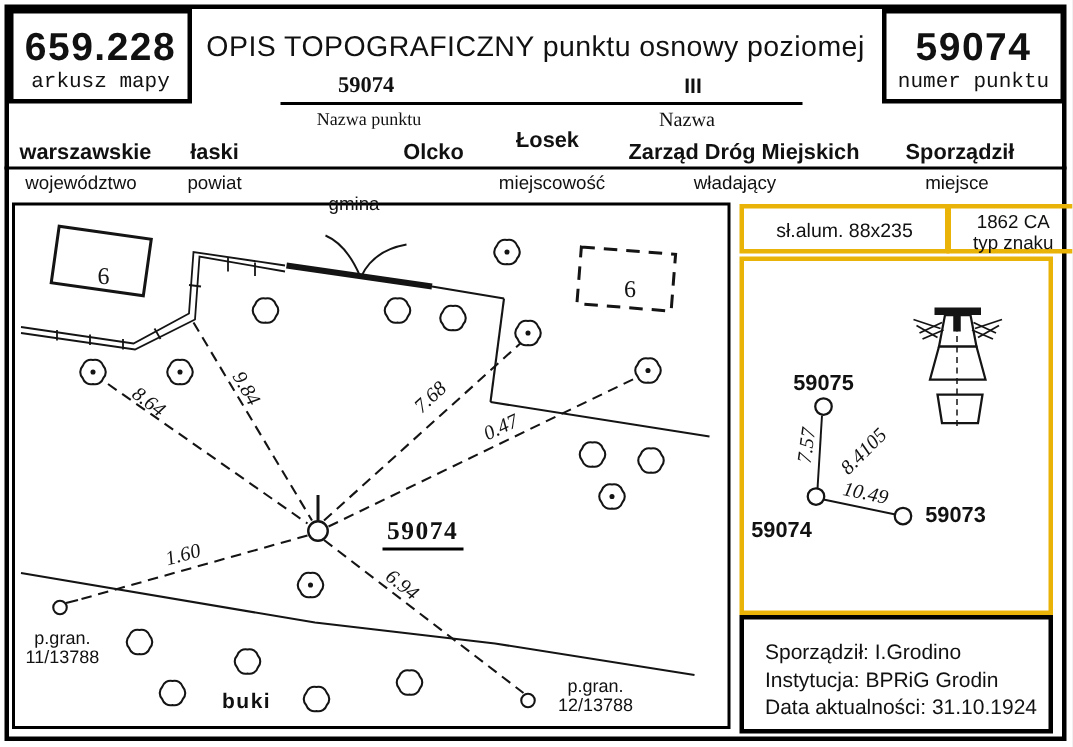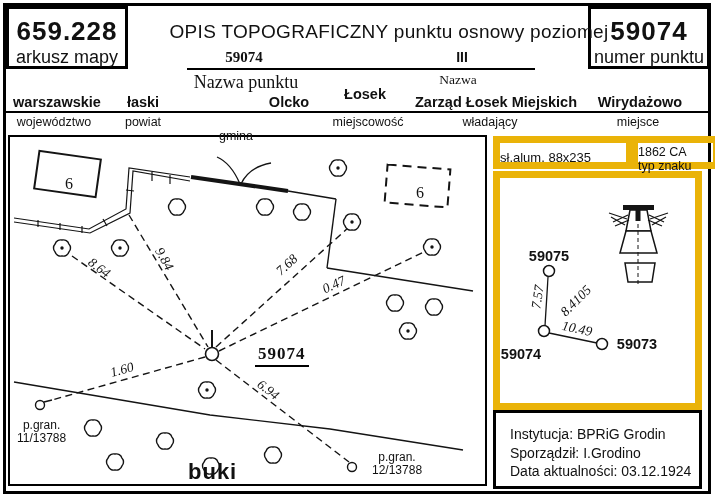--- a/index.html
+++ b/index.html
@@ -1,34 +1,34 @@
 <!DOCTYPE html>
 <html><head>
 <meta charset="utf-8">
 <style>
   html,body{margin:0;padding:0;background:#e8e8e8;}
   .doc{position:relative;width:715px;height:498px;background:#fff;overflow:hidden;
        font-family:"Liberation Sans",sans-serif;color:#111;}
   .abs{position:absolute;}
   .frame{left:3px;top:3px;width:708px;height:491px;border:3px solid #000;box-sizing:border-box;}
   .bx{border:3px solid #000;box-sizing:border-box;text-align:center;}
-  .bx2{border:7px solid #eab308;box-sizing:border-box;}
+  .bx2{border:3px solid #eab308;box-sizing:border-box;text-align:center;}
   .bignum{font-weight:bold;font-size:26px;letter-spacing:1px;}
-  .smalllab{font-size:18px;}
+  .smalllab{font-size:14px;font-family:Liberation Mono, monospace;}
   .title{font-size:19px;letter-spacing:0.3px;white-space:nowrap;}
   .serif{font-family:"Liberation Serif",serif;}
   .hline{background:#000;}
   .adm-v{font-weight:bold;font-size:14.5px;white-space:nowrap;transform:translateX(-50%);}
   .adm-l{font-size:12.5px;white-space:nowrap;transform:translateX(-50%);}
   .meas{font-family:"Liberation Serif",serif;font-style:italic;font-size:13.5px;white-space:nowrap;z-index:3;}
   .netpt{font-weight:bold;font-size:14.5px;white-space:nowrap;z-index:3;}
   .gran{font-size:12px;line-height:13px;white-space:nowrap;z-index:3;text-align:center;}
   .station-label{font-family:"Liberation Serif",serif;font-weight:bold;font-size:17px;
        letter-spacing:1px;border-bottom:2px solid #000;padding:0 3px 1px 3px;z-index:3;}
-  .buki{font-weight:bold;font-size:22px;letter-spacing:1px;z-index:3;margin-left:40px;}
+  .buki{font-weight:bold;font-size:14px;letter-spacing:1px;z-index:3;}
   .footer-lines{font-size:14px;line-height:18.5px;text-align:left;}
   svg{position:absolute;left:0;top:0;z-index:1;}
   .txt{z-index:2;}
 </style>
 </head>
 <body>
 
 <div class="doc">
 
   <svg id="artwork" width="715" height="498" viewBox="0 0 715 498">
@@ -113,34 +113,34 @@
   <div class="abs bx txt" style="left:6px;top:6px;width:122px;height:63px;">
     <div class="bignum" style="margin-top:7px;">659.228</div>
     <div class="smalllab">arkusz mapy</div>
   </div>
 
   <div class="abs bx txt" style="left:588px;top:6px;width:122px;height:63px;">
     <div class="bignum" style="margin-top:7px;">59074</div>
     <div class="smalllab">numer punktu</div>
   </div>
 
-  <div class="abs title txt" style="left:357px;top:21px;transform:translateX(-50%);margin-left:32px;">OPIS TOPOGRAFICZNY punktu osnowy poziomej</div>
+  <div class="abs title txt" style="left:357px;top:21px;transform:translateX(-50%);">OPIS TOPOGRAFICZNY punktu osnowy poziomej</div>
 
   <div class="abs serif txt" style="left:244px;top:49px;transform:translateX(-50%);font-weight:bold;font-size:15px;">59074</div>
   <div class="abs txt" style="left:462px;top:49px;transform:translateX(-50%);font-weight:bold;font-size:14px;">III</div>
   <div class="abs hline" style="left:187px;top:68px;width:348px;height:2px;"></div>
-  <div class="abs serif txt" style="left:246px;top:72px;transform:translateX(-50%);font-size:18px;">Nazwa punktu</div>
+  <div class="abs serif txt" style="left:246px;top:72px;transform:translateX(-50%);font-size:12px;">Nazwa punktu</div>
   <div class="abs serif txt" style="left:458px;top:72px;transform:translateX(-50%);font-size:13.5px;">Nazwa</div>
 
   <div class="abs adm-v txt" style="left:57px;top:94px;">warszawskie</div>
   <div class="abs adm-v txt" style="left:143px;top:94px;">łaski</div>
   <div class="abs adm-v txt" style="left:242px;top:94px;margin-left:47px;">Olcko</div>
   <div class="abs adm-v txt" style="left:365px;top:86px;">Łosek</div>
-  <div class="abs adm-v txt" style="left:496px;top:94px;">Zarząd Łosek Miejskich</div>
-  <div class="abs adm-v txt" style="left:640px;top:94px;">Wirydażowo</div>
+  <div class="abs adm-v txt" style="left:496px;top:94px;">Zarząd Dróg Miejskich</div>
+  <div class="abs adm-v txt" style="left:640px;top:94px;">Sporządził</div>
 
   <div class="abs hline" style="left:3px;top:111px;width:708px;height:2px;"></div>
 
   <div class="abs adm-l txt" style="left:54px;top:115px;text-align:center;">województwo</div>
   <div class="abs adm-l txt" style="left:143px;top:115px;">powiat</div>
   <div class="abs adm-l txt" style="left:236px;top:115px;margin-top:14px;">gmina</div>
   <div class="abs adm-l txt" style="left:368px;top:115px;">miejscowość</div>
   <div class="abs adm-l txt" style="left:490px;top:115px;">władający</div>
   <div class="abs adm-l txt" style="left:638px;top:115px;">miejsce</div>
 
@@ -150,23 +150,23 @@
     <span>sł.alum. 88x235</span>
   </div>
   <div class="abs bx2 txt" style="left:631px;top:136px;width:89px;height:33px;font-size:12.5px;line-height:14px;padding-top:2px;">
     <div>1862 CA</div>
     <div>typ znaku</div>
   </div>
 
   <div class="abs bx2" style="left:493px;top:171px;width:209px;height:239px;"></div>
 
   <div class="abs bx txt footer-lines" style="left:493px;top:410px;width:209px;height:79px;padding:12px 0 0 14px;">
+    <div>Sporządził: I.Grodino</div>
     <div>Instytucja: BPRiG Grodin</div>
-    <div>Sporządził: I.Grodino</div>
-    <div>Data aktualności: 03.12.1924</div>
+    <div>Data aktualności: 31.10.1924</div>
   </div>
 
   <div class="abs station-label" style="left:255px;top:344px;">59074</div>
   <div class="abs buki" style="left:148px;top:459px;">buki</div>
 
   <div class="abs gran" style="left:17px;top:419px;">
     <div>p.gran.</div>
     <div>11/13788</div>
   </div>
   <div class="abs gran" style="left:372px;top:451px;">

